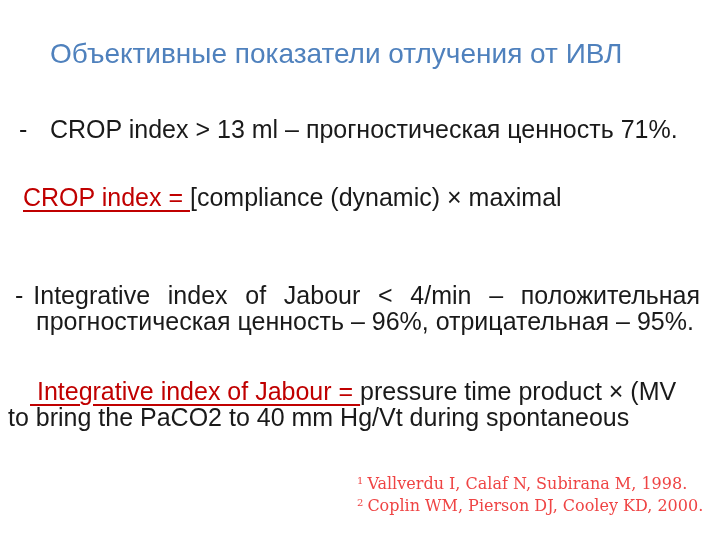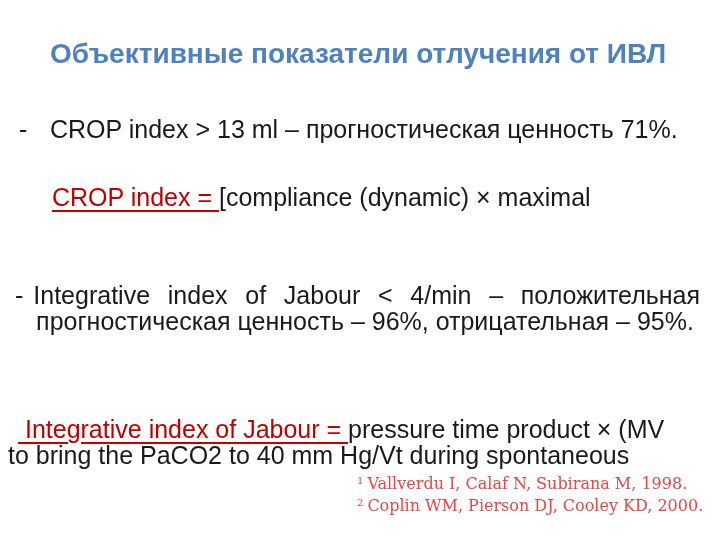--- a/index.html
+++ b/index.html
@@ -6,41 +6,41 @@
   body {
     width: 720px; height: 540px; overflow: hidden;
     background: #ffffff;
     font-family: "Liberation Sans", "DejaVu Sans", sans-serif;
     color: var(--body-color, #1a1a1a);
   }
   .slide { position: relative; width: 720px; height: 540px; background: #ffffff; }
 
   .title {
     position: absolute; left: 50px; top: 37px; width: 640px;
-    font-size: 28px; line-height: 34px; font-weight: 700;
+    font-size: 28px; line-height: 34px; font-weight: 400;
     color: var(--title-color, #4F81BD); white-space: nowrap;
   }
 
   .bodytxt { font-size: 25px; line-height: 26px; }
 
   .bullet-crop { position: absolute; left: 19px; top: 116px; display: flex; white-space: nowrap; }
   .bullet-crop .dash { width: 31px; flex: 0 0 31px; }
 
   .para-crop-formula { position: absolute; left: 0; top: 184px; width: 720px; }
-  .para-crop-formula .l1 { padding-left: 52px; white-space: nowrap; }
+  .para-crop-formula .l1 { padding-left: 23px; white-space: nowrap; }
   .para-crop-formula .l2 { padding-left: 31px; white-space: nowrap; }
 
   .bullet-jabour { position: absolute; left: 15px; top: 282px; width: 685px; }
   .bullet-jabour .jl1 { display: flex; }
   .bullet-jabour .jl1 .dash { flex: 0 0 auto; margin-right: 10px; }
   .bullet-jabour .jl1 .just { flex: 1; text-align: justify; text-align-last: justify; }
   .bullet-jabour .jl2 { padding-left: 15px; white-space: nowrap; text-align: center; }
 
   .para-jabour-formula { position: absolute; left: 0; top: 378px; width: 720px; }
-  .para-jabour-formula .l1 { padding-left: 18px; white-space: nowrap; margin-top: 38px; }
+  .para-jabour-formula .l1 { padding-left: 30px; white-space: nowrap; }
   .para-jabour-formula .l2, .para-jabour-formula .l3 { padding-left: 8px; white-space: nowrap; }
 
   .red-ul {
     color: var(--accent-red-color, #C00000);
     text-decoration: underline;
     text-decoration-color: var(--accent-red-color, #C00000);
     text-decoration-thickness: 2px;
     text-underline-offset: 4px;
   }
 

